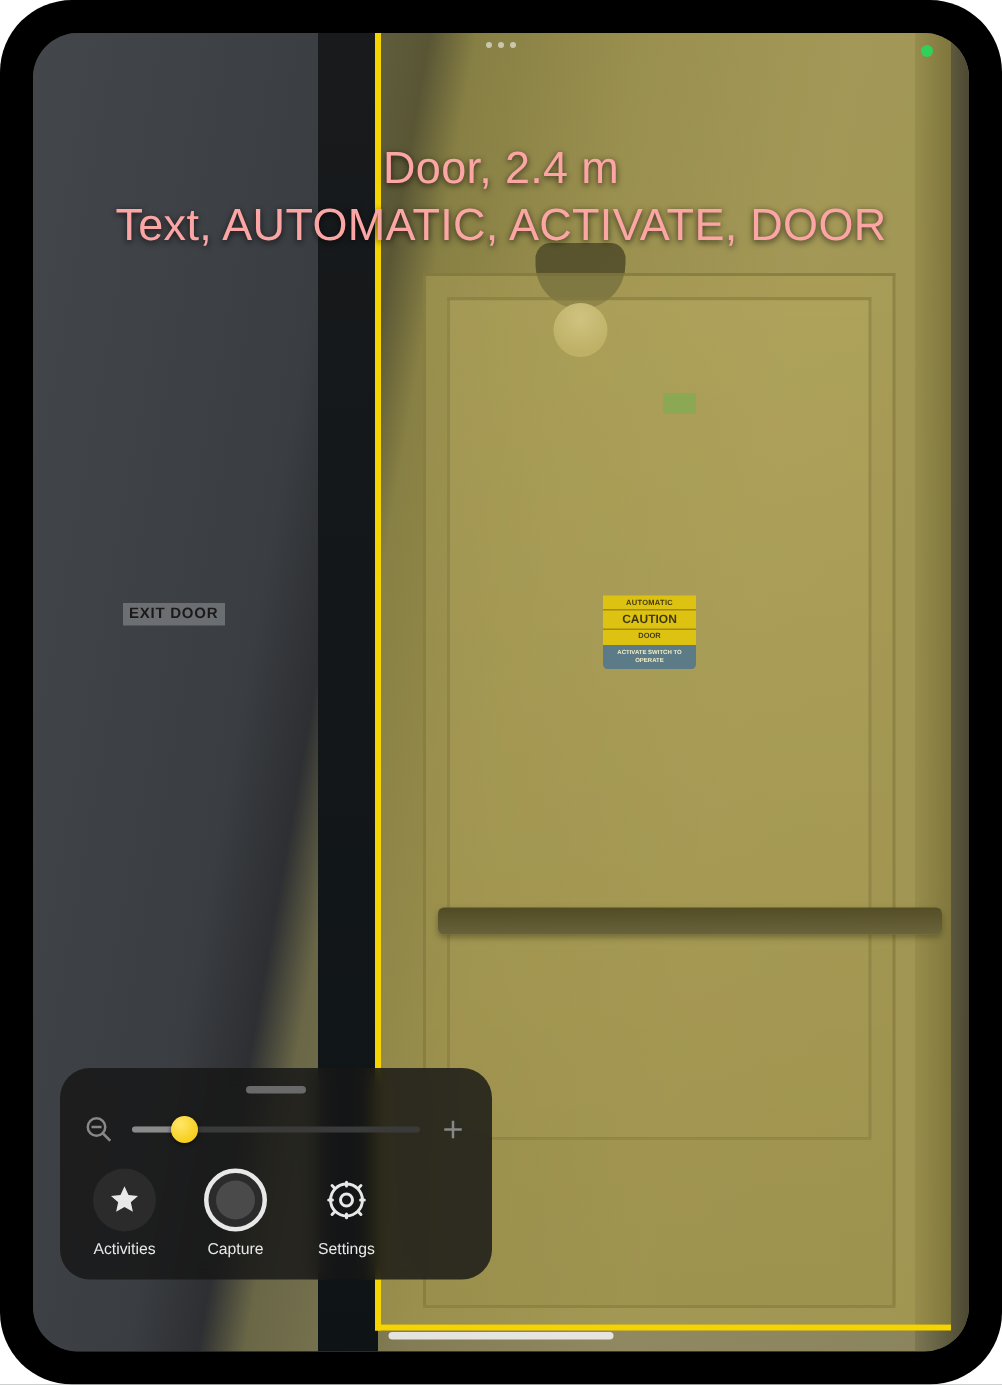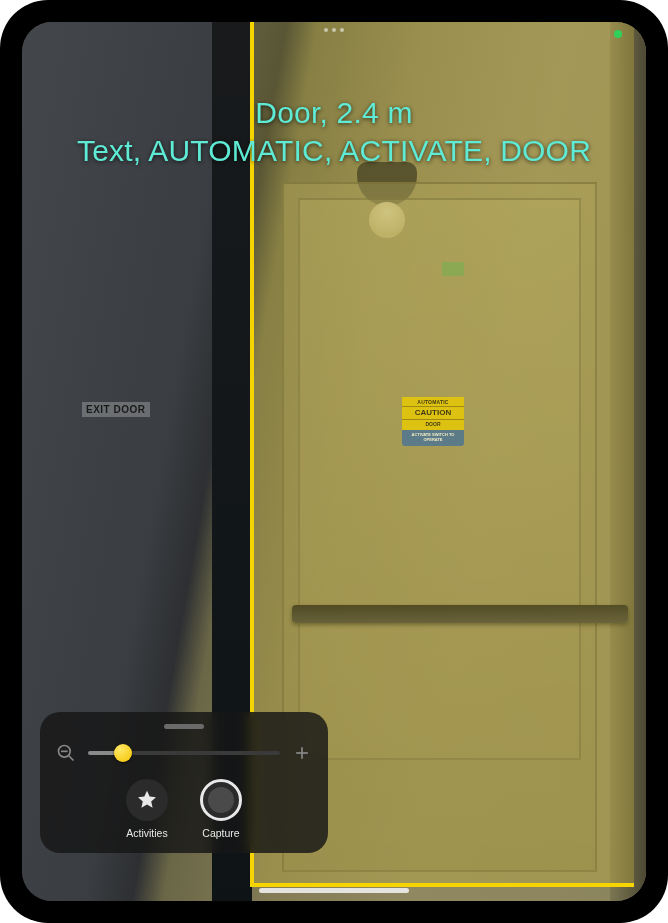--- a/index.html
+++ b/index.html
@@ -80,21 +80,21 @@
   .caution-sign .note { background: #2a5fa8; color: #fff; font-size: 4px; padding: 3px 2px; line-height: 1.2; border-radius: 0 0 3px 3px;}
   .exit-route {
     position: absolute; left: 60px; top: 380px;
     font-size: 10px; font-weight: 700; color: #1a1a1a; letter-spacing: 0.5px;
     background: rgba(180,182,186,0.4); padding: 2px 4px;
   }
   
   .detect-label {
     position: absolute; top: 72px; left: 0; right: 0;
     text-align: center;
-    color: #5eead4;
+    color: #fca5a5;
     font-size: 30px;
     font-weight: 500;
     text-shadow: 0 1px 4px rgba(0,0,0,0.7);
     line-height: 1.28;
     letter-spacing: 0.2px;
   }
   .detect-label .line2 { display:block; }
   
   .cam-dot { position: absolute; top: 8px; right: 24px; width: 8px; height: 8px; background: #30d158; border-radius: 50%; }
   .grabber-top { position: absolute; top: 6px; left: 50%; transform: translateX(-50%); display:flex; gap:4px;}
@@ -135,21 +135,21 @@
     position: absolute; left:0; top: 50%; height: 4px; transform: translateY(-50%);
     background: #8a8a8a; border-radius: 2px;
   }
   .slider-thumb {
     position: absolute; top: 50%; width: 18px; height: 18px; transform: translate(-50%, -50%);
     background: radial-gradient(circle at 35% 30%, #ffe766, #f3c400);
     border-radius: 50%;
     box-shadow: 0 1px 3px rgba(0,0,0,0.6);
   }
   .mode-row {
-    display: flex; gap: 20px; justify-content: center; padding: 0 2px;
+    display: flex; gap: 20px; justify-content: flex-start; padding: 0 2px;
   }
   .mode {
     display: flex; flex-direction: column; align-items: center; gap: 6px;
     width: 54px;
     background: none; border: none; cursor: pointer;
     color: #e8e8e8; font-size: 10.5px; font-weight: 500;
   }
   .mode .circle {
     width: 42px; height: 42px; border-radius: 50%;
     display:flex; align-items:center; justify-content:center;
@@ -243,18 +243,28 @@
         </button>
 
 
         <button class="mode capture">
           <span class="circle">
               <span class="inner-dot"></span>
             </span>
           <span>Capture</span>
         </button>
 
+        <button class="mode settings">
+          <span class="circle">
+            <svg width="30" height="30" viewBox="0 0 24 24" fill="none" stroke="#e8e8e8" stroke-width="1.6">
+              <circle cx="12" cy="12" r="3.2"></circle>
+              <path d="M12 2.5v2M12 19.5v2M4.3 4.3l1.4 1.4M18.3 18.3l1.4 1.4M2.5 12h2M19.5 12h2M4.3 19.7l1.4-1.4M18.3 5.7l1.4-1.4" stroke-linecap="round"></path>
+              <circle cx="12" cy="12" r="8.5"></circle>
+            </svg>
+          </span>
+          <span>Settings</span>
+        </button>
       </div>
     </div>
 
     <div class="home-indicator"></div>
   </div>
 </div>
 
 </body></html>

